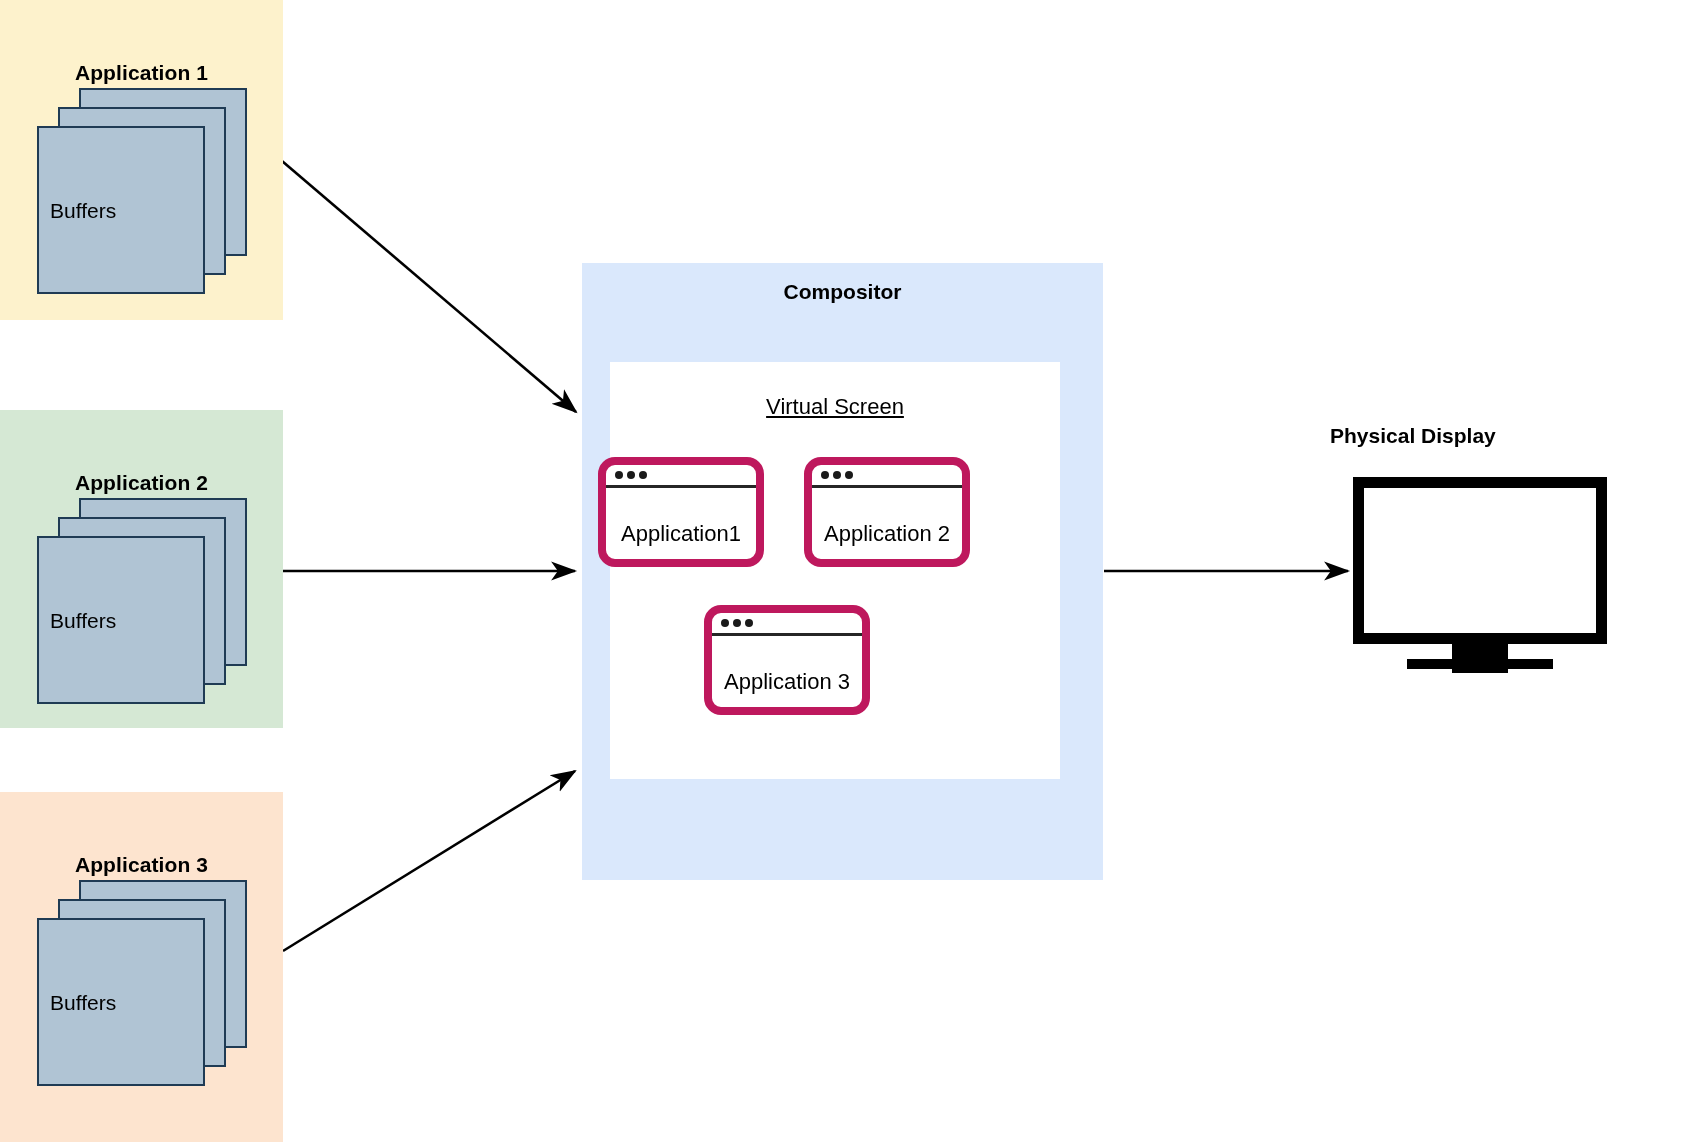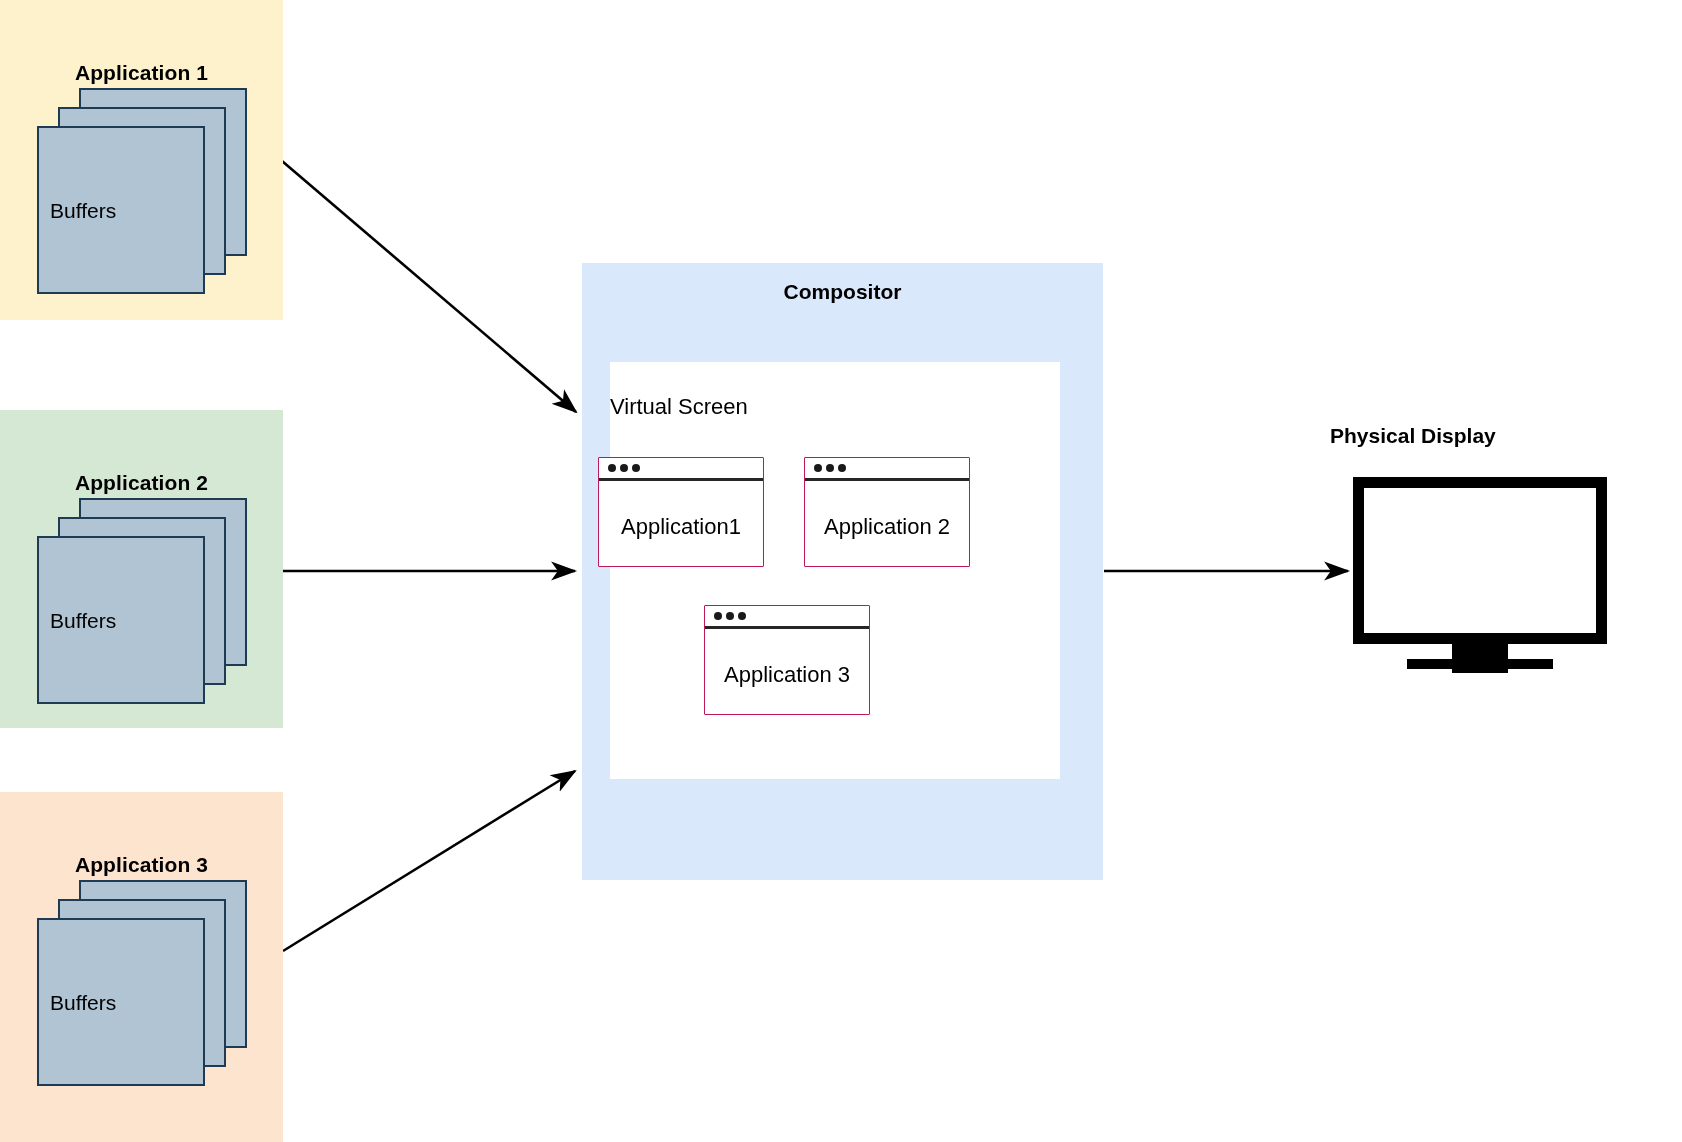--- a/index.html
+++ b/index.html
@@ -69,31 +69,32 @@
     color: #000000;
   }
   #virtual-screen {
     position: absolute;
     background: #ffffff;
   }
   #virtual-screen-title {
     position: absolute;
     left: 0;
     right: 0;
-    text-align: left;
+    text-align: center;
     font-size: 22px;
     color: #000000;
+    text-decoration: underline;
   }
 
   
   .window-mock {
     position: absolute;
     background: #ffffff;
-    border: 1px solid #be185d;
-    border-radius: 1px;
+    border: 8px solid #be185d;
+    border-radius: 17px;
     box-sizing: border-box;
   }
   .window-titlebar {
     position: absolute;
     left: 0;
     right: 0;
     top: 0;
     height: 23px;
     border-bottom: 3px solid #262626;
     box-sizing: border-box;

